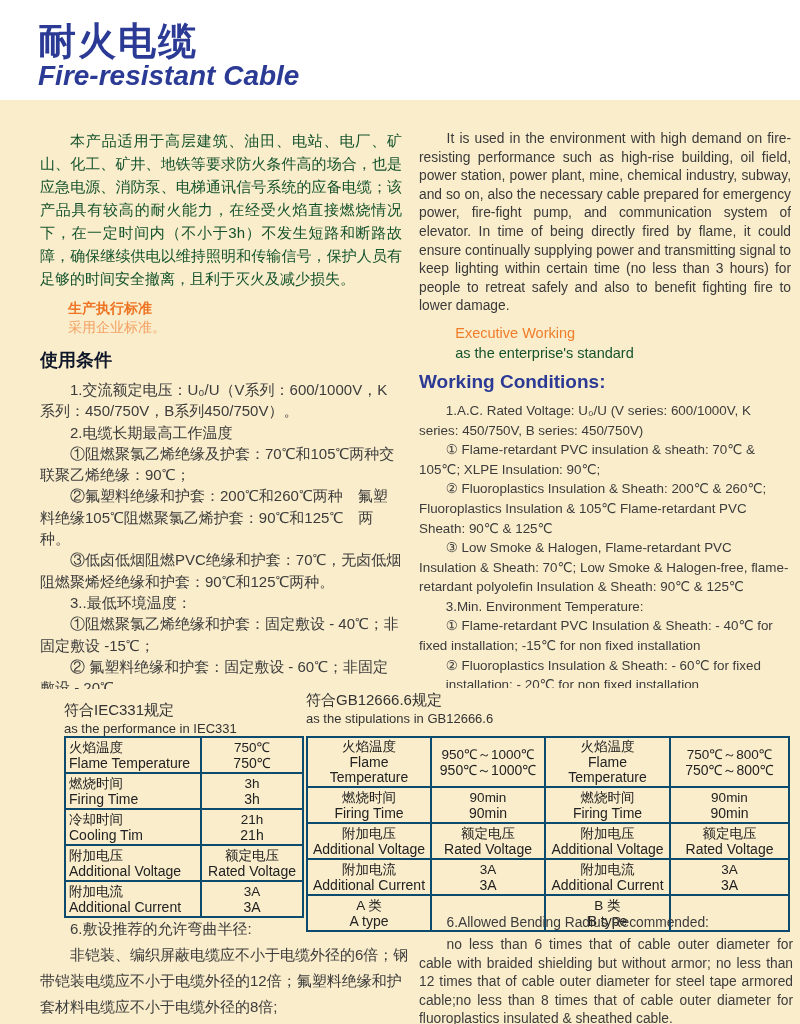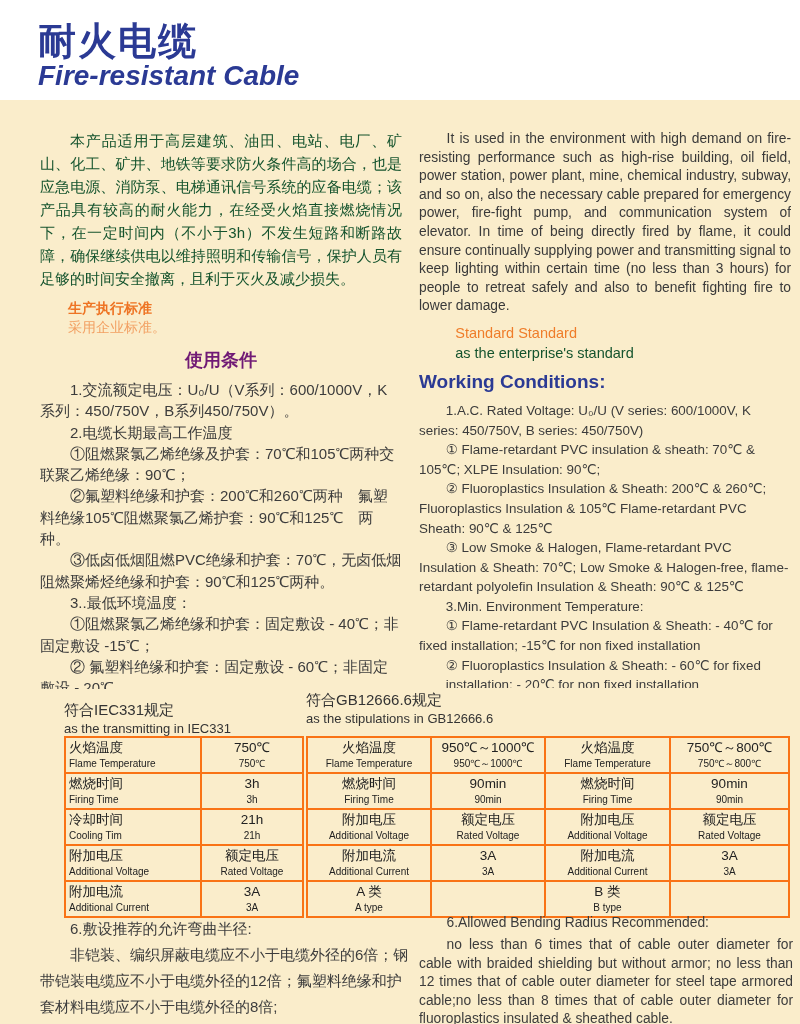--- a/index.html
+++ b/index.html
@@ -20,43 +20,43 @@
   .intro-zh { margin:0; font-size:15px; line-height:23px; text-align:justify; text-indent:2em; color:#14532d; }
   .intro-en { margin:0; font-size:13.8px; line-height:18.6px; text-align:justify; text-indent:2em; color:#3a3a3a; }
 
   .std-block-zh { margin-top:9px; }
   .std-title-zh { margin:0 0 0 2em; font-size:14px; line-height:19px; font-weight:bold; color:#ee7424; }
   .std-sub-zh   { margin:0 0 0 2em; font-size:14px; line-height:19px; color:#f2a063; }
   .std-block-en { margin-top:7px; }
   .std-title-en { margin:0 0 0 2.5em; font-size:14.5px; line-height:20px; color:#ef7d2a; }
   .std-sub-en   { margin:0 0 0 2.5em; font-size:14.5px; line-height:20px; color:#14532d; }
 
-  .sec-zh { margin:11px 0 7px 0; font-size:18px; font-weight:bold; color:#701a75;text-align:center; }
+  .sec-zh { margin:11px 0 7px 0; font-size:18px; font-weight:bold; color:#0f172a; }
   .sec-en { margin:8px 0 8px 0; font-size:19px; font-weight:bold; color:#2b3a94; }
 
   .item-zh { margin:0; font-size:15px; line-height:21.3px; text-indent:2em; }
   .item-en { margin:0; font-size:13.4px; line-height:19.6px; text-indent:2em; }
   .item-en.block { text-indent:0; padding-left:2em; }
 
   
   .cap { position:absolute; margin:0; }
   .cap-iec { left:64px; top:691px;margin-top:10px; }
   .cap-gb  { left:306px; top:691px; }
   .cap-zh-line { margin:0; font-size:15px; color:#333; }
   .cap-en-line { margin:1px 0 0 0; font-size:13px; color:#333; }
 
   
   table.spec { position:absolute; top:736px; border-collapse:collapse; table-layout:fixed; }
   #table-iec { left:64px;  width:238px; }
   #table-gb  { left:306px; width:482px; }
-  table.spec td { border:2px solid #f97316; padding:1px 3px; height:32px; vertical-align:middle; }
+  table.spec td { border:2px solid #0c4a6e; padding:1px 3px; height:32px; vertical-align:middle; }
   td.lbl-left { text-align:left; padding-left:7px; }
   td.ctr { text-align:center; }
   .zh-line { display:block; font-size:13.5px; line-height:16px; color:#222; }
-  .en-line { display:block; font-size:10px; line-height:15px; color:#222; }
+  .en-line { display:block; font-size:14px; line-height:15px; color:#222; }
   td.thick { border-left:3px solid #161616; }
   td.nodiv { border-left-style:hidden; }
 
   
   .bend-zh { position:absolute; left:40px; top:916px; width:376px; }
   .bend-zh p { margin:0; font-size:15px; line-height:26px; text-indent:2em; }
   .bend-en { position:absolute; left:419px; top:913px; width:374px; }
   .bend-en .t { margin:0 0 3px 0; font-size:13.8px; line-height:20px; text-indent:2em; }
   .bend-en .b { margin:0; font-size:13.8px; line-height:18.6px; text-indent:2em; text-align:justify; }
 </style>
@@ -83,37 +83,37 @@
     <p class="item-zh">③低卤低烟阻燃PVC绝缘和护套：70℃，无卤低烟阻燃聚烯烃绝缘和护套：90℃和125℃两种。</p>
     <p class="item-zh">3..最低环境温度：</p>
     <p class="item-zh">①阻燃聚氯乙烯绝缘和护套：固定敷设 - 40℃；非固定敷设 -15℃；</p>
     <p class="item-zh">② 氟塑料绝缘和护套：固定敷设 - 60℃；非固定敷设 - 20℃。</p>
 
   </div>
 
   <div class="col-en">
     <p class="intro-en">It is used in the environment with high demand on fire-resisting performance such as high-rise building, oil field, power station, power plant, mine, chemical industry, subway, and so on, also the necessary cable prepared for emergency power, fire-fight pump, and communication system of elevator. In time of being directly fired by flame, it could ensure continually supplying power and transmitting signal to keep lighting within certain time (no less than 3 hours) for people to retreat safely and also to benefit fighting fire to lower damage.</p>
     <div class="std-block-en">
-      <p class="std-title-en">Standard Standard</p>
+      <p class="std-title-en">Executive Working</p>
       <p class="std-sub-en">as the enterprise's standard</p>
     </div>
     <h3 class="sec-en">Working Conditions:</h3>
     <p class="item-en">1.A.C. Rated Voltage: U₀/U (V series: 600/1000V, K series: 450/750V, B series: 450/750V)</p>
     <p class="item-en">① Flame-retardant PVC insulation &amp; sheath: 70℃ &amp; 105℃; XLPE Insulation: 90℃;</p>
     <p class="item-en">② Fluoroplastics Insulation &amp; Sheath: 200℃ &amp; 260℃; Fluoroplastics Insulation &amp; 105℃ Flame-retardant PVC Sheath: 90℃ &amp; 125℃</p>
     <p class="item-en">③ Low Smoke &amp; Halogen, Flame-retardant PVC Insulation &amp; Sheath: 70℃; Low Smoke &amp; Halogen-free, flame-retardant polyolefin Insulation &amp; Sheath: 90℃ &amp; 125℃</p>
     <p class="item-en">3.Min. Environment Temperature:</p>
     <p class="item-en">① Flame-retardant PVC Insulation &amp; Sheath: - 40℃ for fixed installation; -15℃ for non fixed installation</p>
     <p class="item-en block">② Fluoroplastics Insulation &amp; Sheath: - 60℃ for fixed installation; - 20℃ for non fixed installation</p>
 
   </div>
 
   <div class="cap cap-iec">
     <p class="cap-zh-line">符合IEC331规定</p>
-    <p class="cap-en-line">as the transmitting in IEC331</p>
+    <p class="cap-en-line">as the performance in IEC331</p>
   </div>
   <div class="cap cap-gb">
     <p class="cap-zh-line">符合GB12666.6规定</p>
     <p class="cap-en-line">as the stipulations in GB12666.6</p>
   </div>
 
   <table class="spec" id="table-iec">
     <colgroup>
         <col style="width:136px">
         <col style="width:102px">

